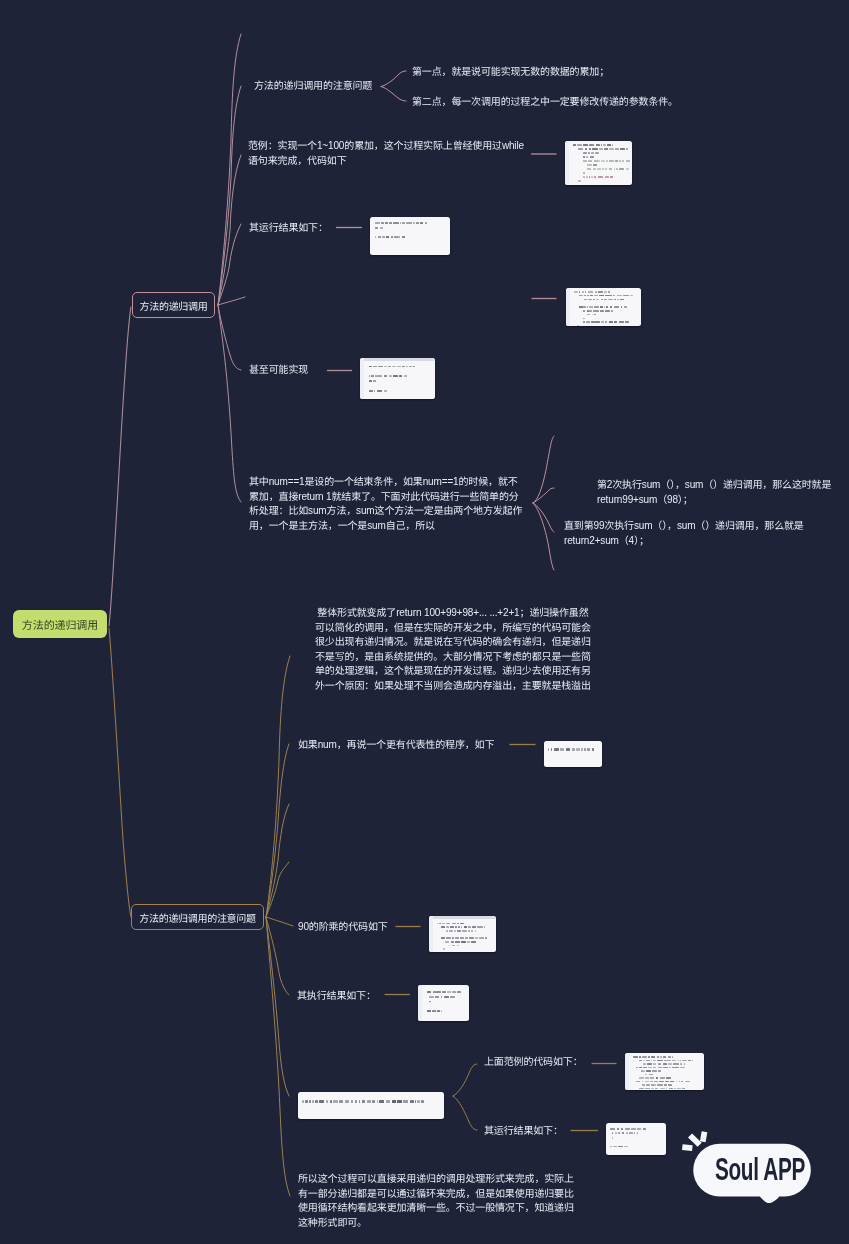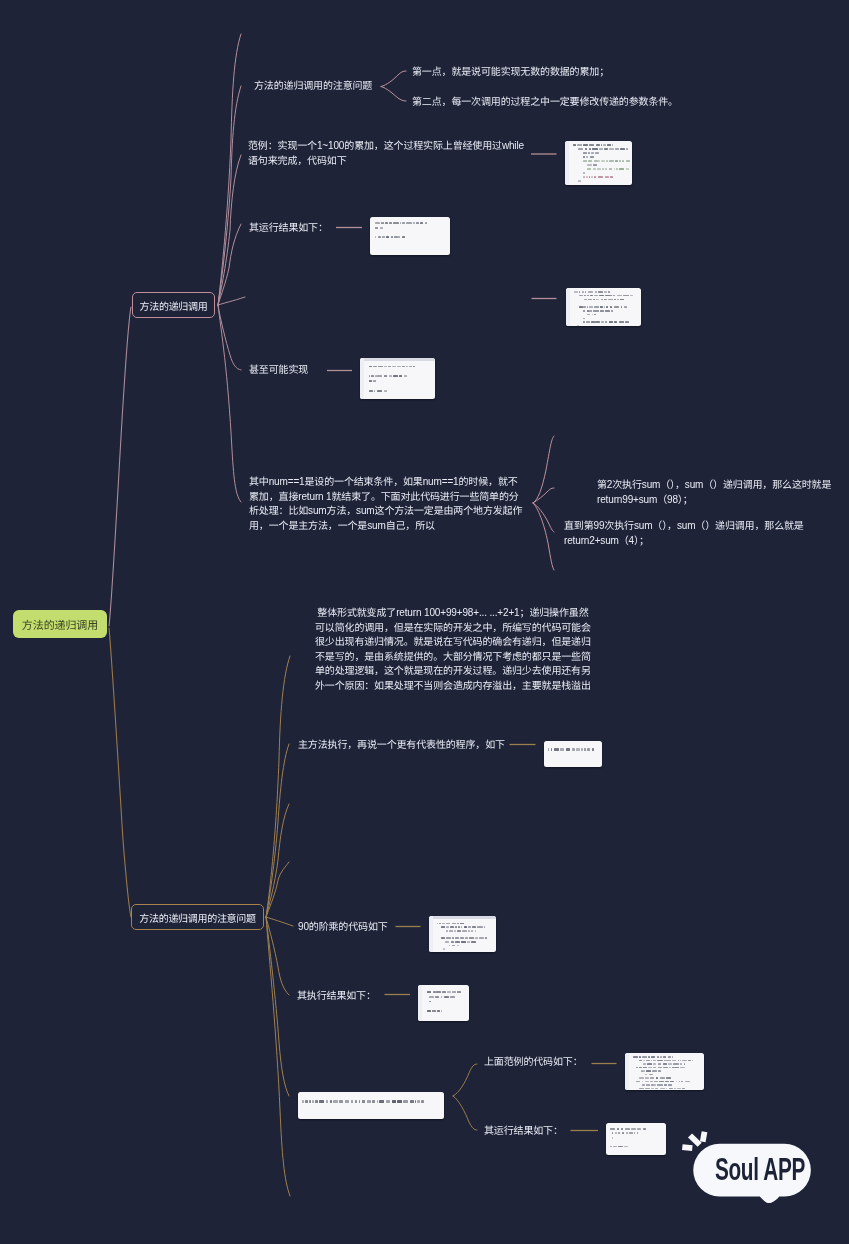--- a/index.html
+++ b/index.html
@@ -108,25 +108,29 @@
 return99+sum（98）；</div>
   <div class="topic" style="left:564px;top:519px;">直到第99次执行sum（），sum（）递归调用，那么就是
 return2+sum（4）；</div>
 
   <div class="topic" style="left:315px;top:606px;text-align:center;">整体形式就变成了return 100+99+98+... ...+2+1；递归操作虽然
 可以简化的调用，但是在实际的开发之中，所编写的代码可能会
 很少出现有递归情况。就是说在写代码的确会有递归，但是递归
 不是写的，是由系统提供的。大部分情况下考虑的都只是一些简
 单的处理逻辑，这个就是现在的开发过程。递归少去使用还有另
 外一个原因：如果处理不当则会造成内存溢出，主要就是栈溢出</div>
-  <div class="topic" style="left:298px;top:738px;">主方法执行，再说一个更有代表性的程序，如下</div>
+  <div class="topic" style="left:298px;top:738px;">如果num，再说一个更有代表性的程序，如下</div>
   <div class="topic" style="left:298px;top:920px;">90的阶乘的代码如下</div>
   <div class="topic" style="left:297px;top:989px;">其执行结果如下：</div>
   <div class="topic" style="left:484px;top:1055px;">上面范例的代码如下：</div>
   <div class="topic" style="left:484px;top:1124px;">其运行结果如下：</div>
+  <div class="topic" style="left:298px;top:1172px;">所以这个过程可以直接采用递归的调用处理形式来完成，实际上
+有一部分递归都是可以通过循环来完成，但是如果使用递归要比
+使用循环结构看起来更加清晰一些。不过一般情况下，知道递归
+这种形式即可。</div>
 
   <div class="shot blur" style="left:565px;top:141px;width:67px;height:44px;">
       <div class="gut"></div>
       <i style="left: 8px; top: 3px; width: 3.25px; height: 1.7px; background: rgb(69, 74, 88); opacity: 0.72;"></i>
       <i style="left: 12.48px; top: 3px; width: 4.48px; height: 1.7px; background: rgb(69, 74, 88); opacity: 0.46;"></i>
       <i style="left: 17.95px; top: 3px; width: 4.63px; height: 1.7px; background: rgb(69, 74, 88); opacity: 0.72;"></i>
       <i style="left: 23.87px; top: 3px; width: 5.4px; height: 1.7px; background: rgb(69, 74, 88); opacity: 0.62;"></i>
       <i style="left: 30.87px; top: 3px; width: 3.94px; height: 1.7px; background: rgb(69, 74, 88); opacity: 0.68;"></i>
       <i style="left: 35.71px; top: 3px; width: 1.25px; height: 1.7px; background: rgb(69, 74, 88); opacity: 0.64;"></i>
       <i style="left: 38.01px; top: 3px; width: 2.89px; height: 1.7px; background: rgb(69, 74, 88); opacity: 0.4;"></i>

